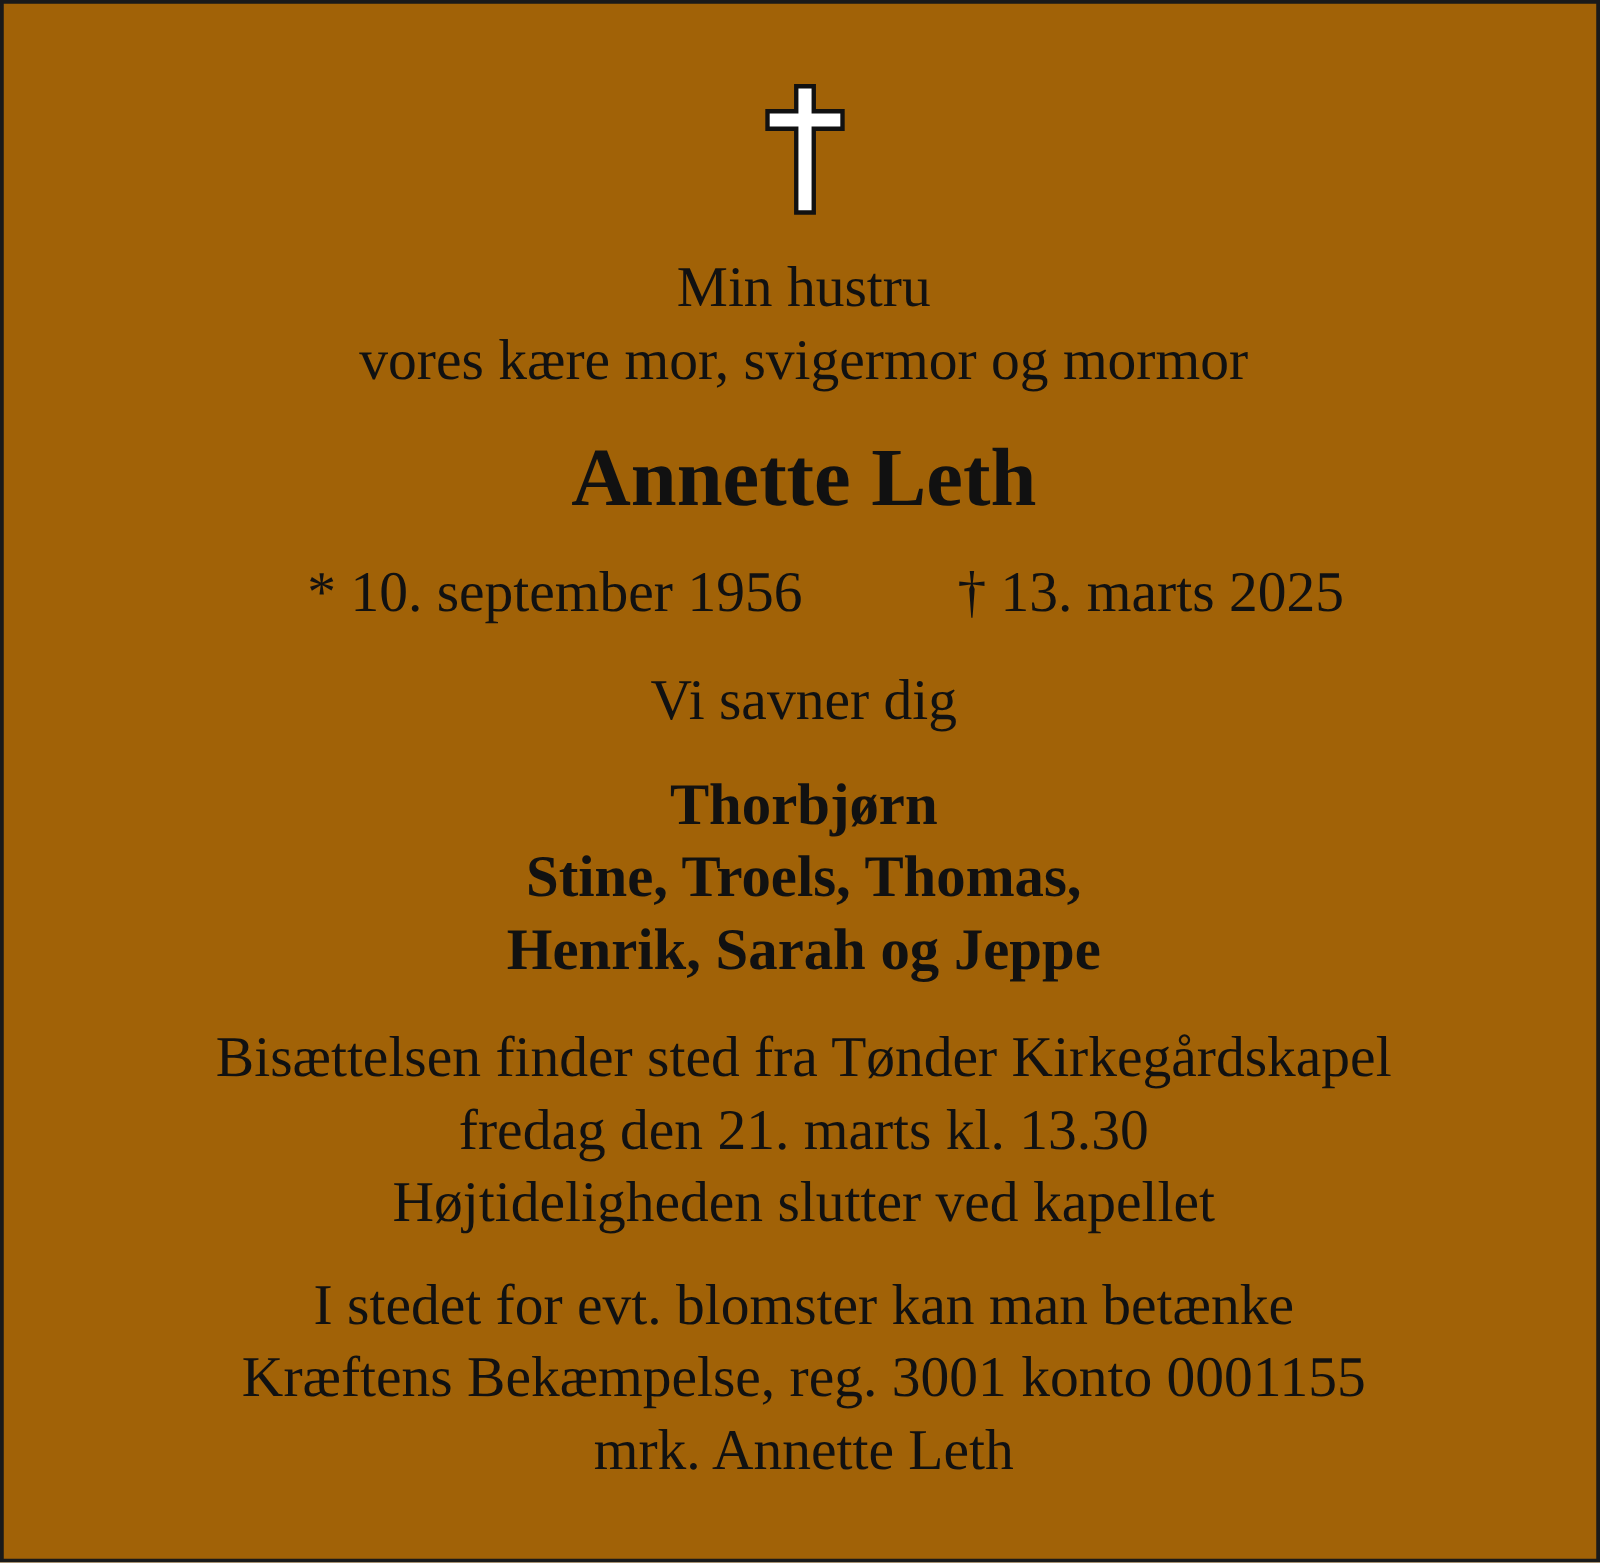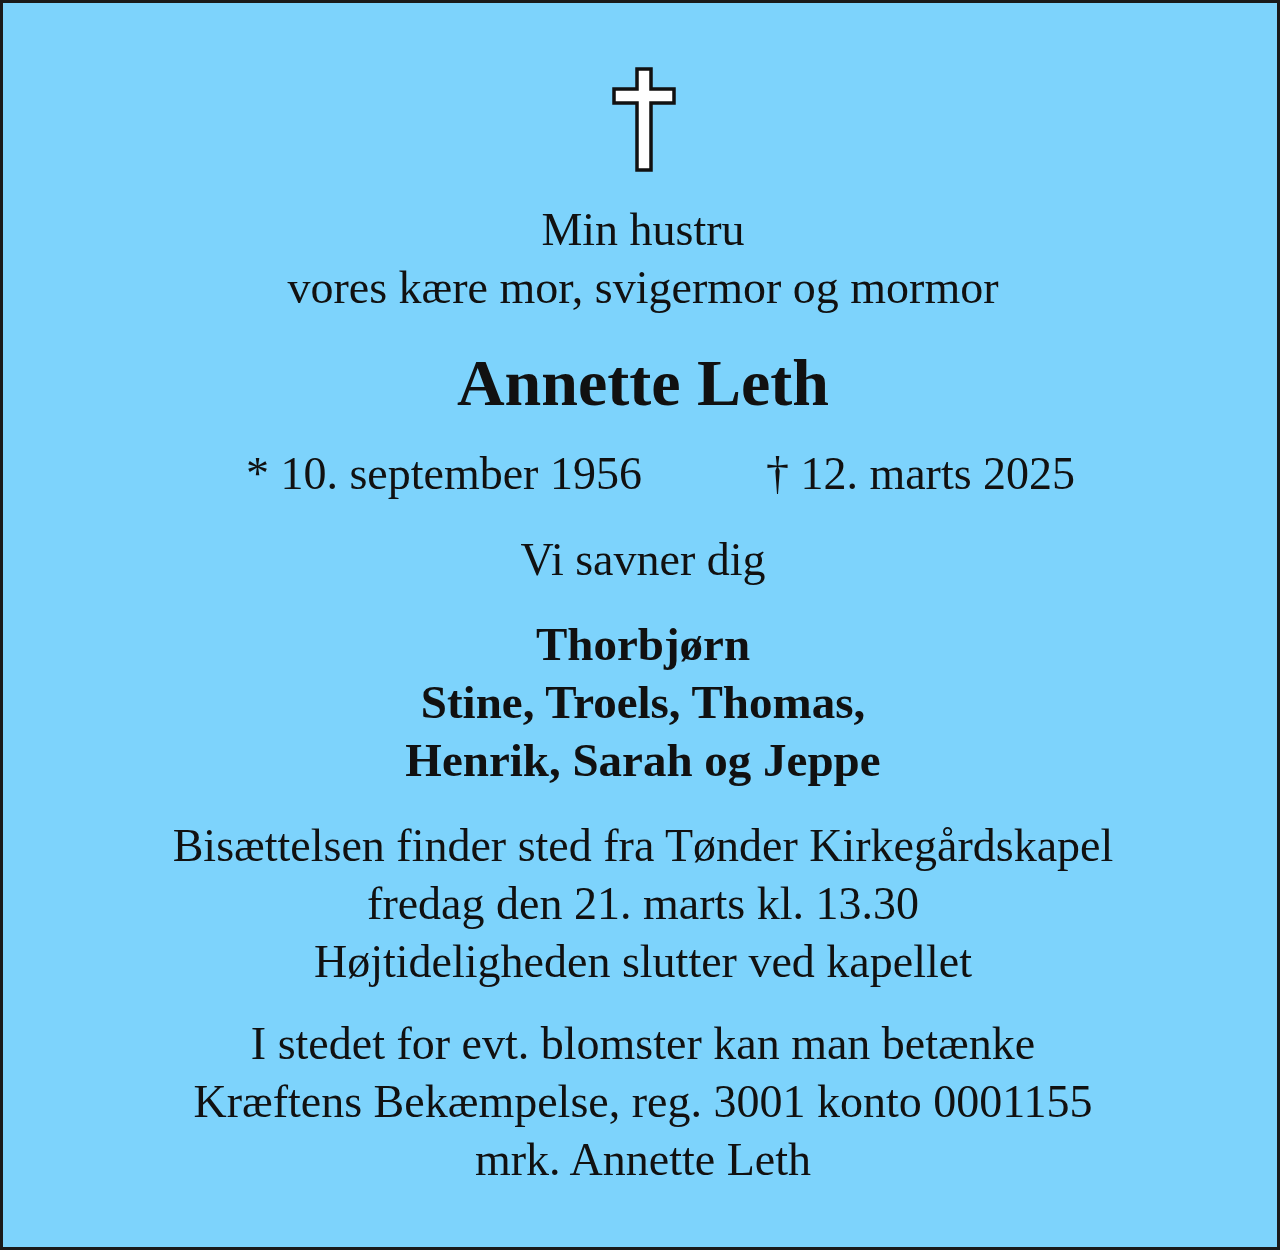--- a/index.html
+++ b/index.html
@@ -2,21 +2,21 @@
 <html><head>
   <meta charset="utf-8">
   <style>
     html, body { margin: 0; padding: 0; background: #ffffff; }
     body { width: 1280px; height: 1250px; position: relative; overflow: hidden; }
     .frame {
       position: absolute; left: 0; top: 0;
       width: 1280px; height: 1250px;
       box-sizing: border-box;
       border: 3px solid #1a1a1a;
-      background: #7dd3fc;
+      background: #a16207;
     }
     .line {
       position: absolute; left: 0; width: 1280px;
       text-align: center;
       font-family: "Liberation Serif", "DejaVu Serif", serif;
       color: #111111;
       white-space: nowrap;
     }
     .reg { font-size: 46px; }
     .bold { font-weight: bold; font-size: 47px; }
@@ -35,21 +35,21 @@
   <svg class="cross" viewBox="0 0 66 106">
     <path d="M26 2 H40 V22 H63 V36 H40 V103 H26 V36 H3 V22 H26 Z" fill="#ffffff" stroke="#111111" stroke-width="3.5" stroke-linejoin="miter"></path>
   </svg>
 
   <div class="line reg" style="top:200px;">Min hustru</div>
   <div class="line reg" style="top:258px;">vores kære mor, svigermor og mormor</div>
 
   <div class="line name" style="top:342px;">Annette Leth</div>
 
   <div class="line reg dates" style="top:444px;">
-    <span>* 10. september 1956</span><span class="gap"></span><span>† 12. marts 2025</span>
+    <span>* 10. september 1956</span><span class="gap"></span><span>† 13. marts 2025</span>
   </div>
 
   <div class="line reg" style="top:530px;">Vi savner dig</div>
 
   <div class="line bold" style="top:614px;">Thorbjørn</div>
   <div class="line bold" style="top:672px;">Stine, Troels, Thomas,</div>
   <div class="line bold" style="top:730px;">Henrik, Sarah og Jeppe</div>
 
   <div class="line reg" style="top:816px;">Bisættelsen finder sted fra Tønder Kirkegårdskapel</div>
   <div class="line reg" style="top:874px;">fredag den 21. marts kl. 13.30</div>

